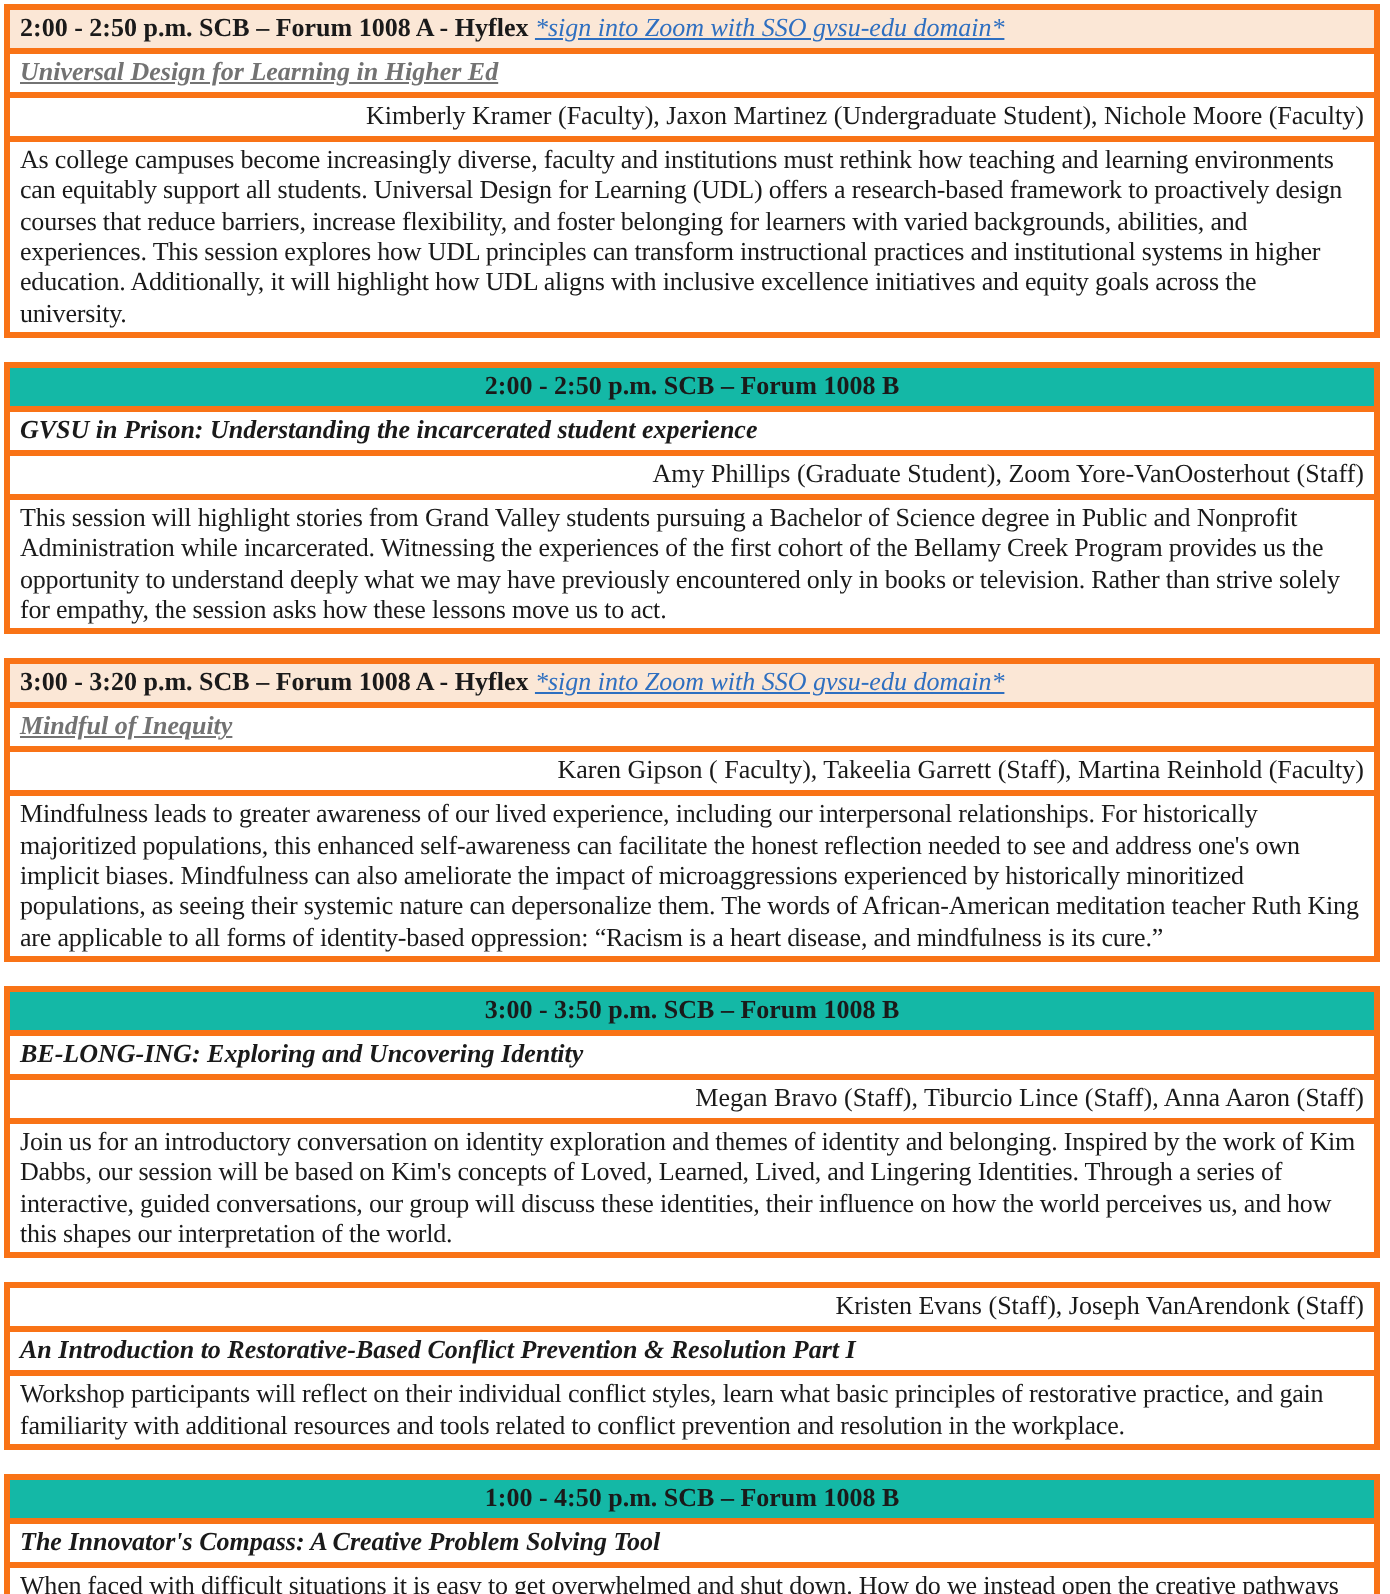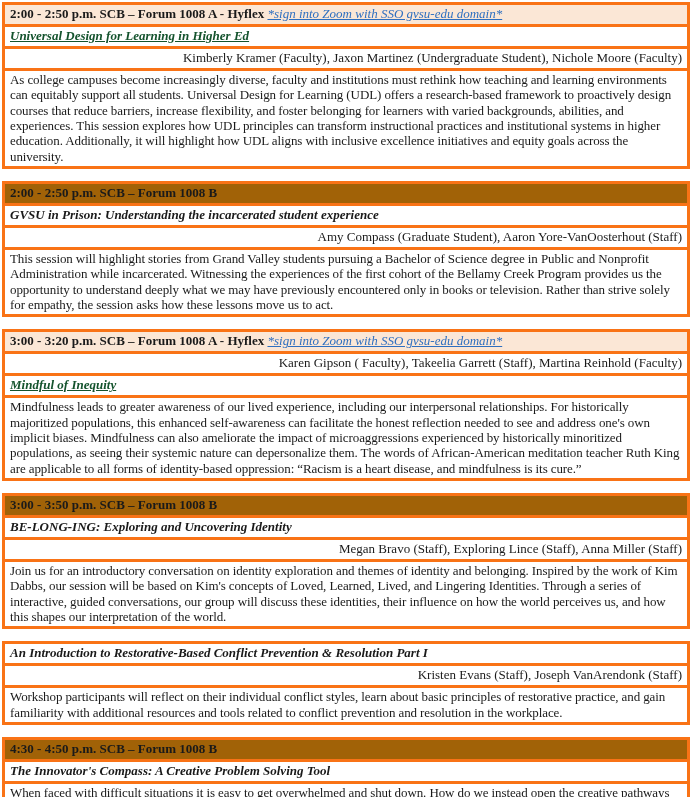--- a/index.html
+++ b/index.html
@@ -30,35 +30,35 @@
   }
   td.hdr {
     font-weight: bold;
     font-size: 13.5px;
     padding-top: 2px;
     padding-bottom: 2px;
     white-space: nowrap;
     overflow: hidden;
   }
   td.hdr.room-a { background: #fbe7d6; }
-  td.hdr.room-b { background: #a16207; }
+  td.hdr.room-b { background: #14b8a6; text-align: center; }
   .zoom-link {
     font-weight: normal;
     font-style: italic;
     color: #2e6fc0;
     text-decoration: underline;
     cursor: pointer;
   }
   td.title-cell {
     font-weight: bold;
     font-style: italic;
     font-size: 13.5px;
   }
   a.title-link {
-    color: #14532d;
+    color: #737373;
     cursor: pointer;
     margin-top: 48px;
   }
   td.presenters {
     font-size: 13.5px;
     text-align: right;
   }
   td.desc {
     font-size: 13px;
     line-height: 1.18;
@@ -98,88 +98,88 @@
     <tbody>
         <tr>
           <td class="hdr room-b">
       <span>2:00 - 2:50 p.m. SCB – Forum 1008 B</span>
     </td>
         </tr>
     <tr>
           <td class="title-cell">GVSU in Prison: Understanding the incarcerated student experience</td>
         </tr>
     <tr>
-          <td class="presenters">Amy Compass (Graduate Student), Aaron Yore-VanOosterhout (Staff)</td>
+          <td class="presenters">Amy Phillips (Graduate Student), Zoom Yore-VanOosterhout (Staff)</td>
         </tr>
     <tr>
           <td class="desc">This session will highlight stories from Grand Valley students pursuing a Bachelor of Science degree in Public and Nonprofit Administration while incarcerated. Witnessing the experiences of the first cohort of the Bellamy Creek Program provides us the opportunity to understand deeply what we may have previously encountered only in books or television. Rather than strive solely for empathy, the session asks how these lessons move us to act.</td>
         </tr>
   </tbody>
     </table>
 
   <table class="session">
     <tbody>
         <tr>
           <td class="hdr room-a">
       <span>3:00 - 3:20 p.m. SCB – Forum 1008 A - Hyflex</span>
       <a class="zoom-link" href="#">*sign into Zoom with SSO gvsu-edu domain*</a>
     </td>
         </tr>
     <tr>
-          <td class="presenters">Karen Gipson ( Faculty), Takeelia Garrett (Staff), Martina Reinhold (Faculty)</td>
-        </tr>
-    <tr>
           <td class="title-cell">
       <a class="title-link" href="#">Mindful of Inequity</a>
     </td>
+        </tr>
+    <tr>
+          <td class="presenters">Karen Gipson ( Faculty), Takeelia Garrett (Staff), Martina Reinhold (Faculty)</td>
         </tr>
     <tr>
           <td class="desc">Mindfulness leads to greater awareness of our lived experience, including our interpersonal relationships. For historically majoritized populations, this enhanced self-awareness can facilitate the honest reflection needed to see and address one's own implicit biases. Mindfulness can also ameliorate the impact of microaggressions experienced by historically minoritized populations, as seeing their systemic nature can depersonalize them. The words of African-American meditation teacher Ruth King are applicable to all forms of identity-based oppression: “Racism is a heart disease, and mindfulness is its cure.”</td>
         </tr>
   </tbody>
     </table>
 
   <table class="session">
     <tbody>
         <tr>
           <td class="hdr room-b">
       <span>3:00 - 3:50 p.m. SCB – Forum 1008 B</span>
     </td>
         </tr>
     <tr>
           <td class="title-cell">BE-LONG-ING: Exploring and Uncovering Identity</td>
         </tr>
     <tr>
-          <td class="presenters">Megan Bravo (Staff), Exploring Lince (Staff), Anna Miller (Staff)</td>
+          <td class="presenters">Megan Bravo (Staff), Tiburcio Lince (Staff), Anna Aaron (Staff)</td>
         </tr>
     <tr>
           <td class="desc">Join us for an introductory conversation on identity exploration and themes of identity and belonging. Inspired by the work of Kim Dabbs, our session will be based on Kim's concepts of Loved, Learned, Lived, and Lingering Identities.  Through a series of interactive, guided conversations, our group will discuss these identities, their influence on how the world perceives us, and how this shapes our interpretation of the world.</td>
         </tr>
   </tbody>
     </table>
 
   <table class="session">
     <tbody>
     <tr>
+          <td class="presenters">Kristen Evans (Staff), Joseph VanArendonk (Staff)</td>
+        </tr>
+    <tr>
           <td class="title-cell">An Introduction to Restorative-Based Conflict Prevention &amp; Resolution Part I</td>
         </tr>
     <tr>
-          <td class="presenters">Kristen Evans (Staff), Joseph VanArendonk (Staff)</td>
-        </tr>
-    <tr>
-          <td class="desc">Workshop participants will reflect on their individual conflict styles, learn about basic principles of restorative practice, and gain familiarity with additional resources and tools related to conflict prevention and resolution in the workplace.</td>
+          <td class="desc">Workshop participants will reflect on their individual conflict styles, learn what basic principles of restorative practice, and gain familiarity with additional resources and tools related to conflict prevention and resolution in the workplace.</td>
         </tr>
   </tbody>
     </table>
 
   <table class="session">
     <tbody>
         <tr>
           <td class="hdr room-b">
-      <span>4:30 - 4:50 p.m. SCB – Forum 1008 B</span>
+      <span>1:00 - 4:50 p.m. SCB – Forum 1008 B</span>
     </td>
         </tr>
     <tr>
           <td class="title-cell">The Innovator's Compass: A Creative Problem Solving Tool</td>
         </tr>
     <tr>
           <td class="desc">When faced with difficult situations it is easy to get overwhelmed and shut down. How do we instead open the creative pathways needed for problem solving? This session explores divergent and convergent thinking through the Innovators' Compass. This tool assists in problem solving by laying a framework to navigate through unfamiliar territory.</td>
         </tr>
   </tbody>
     </table>

